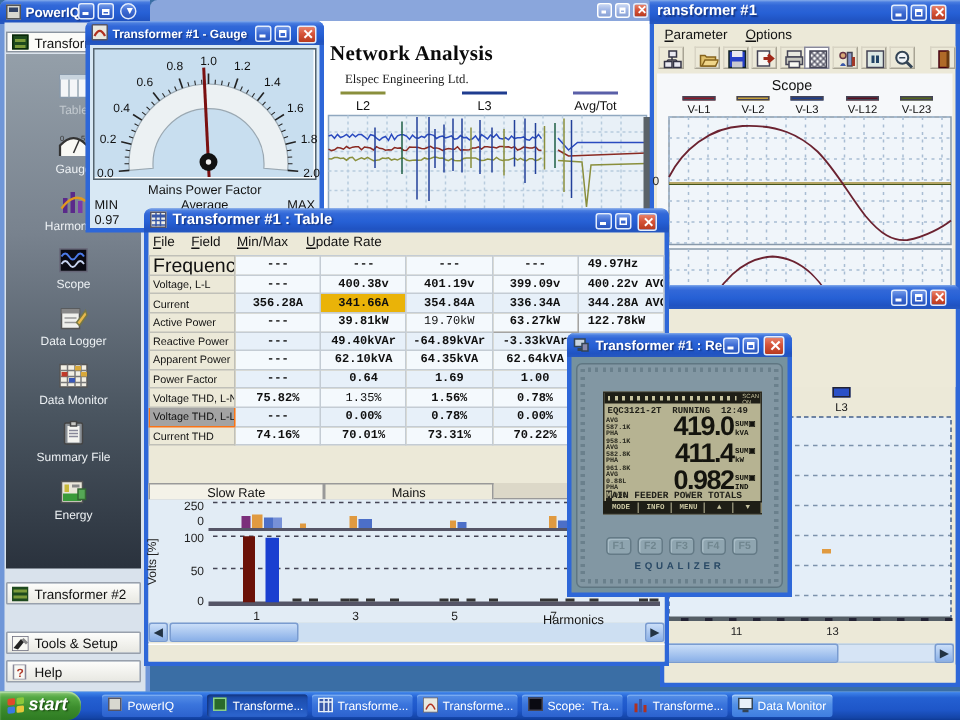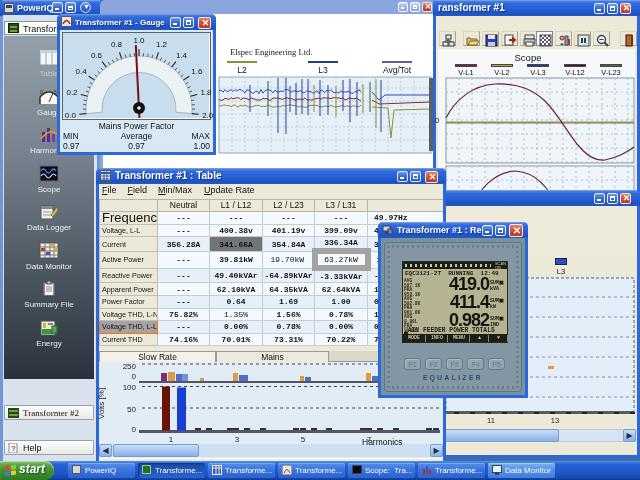--- a/index.html
+++ b/index.html
@@ -107,27 +107,35 @@
       <div style="position:absolute;left:0;top:264.0px;width:90px;text-align:center;font-size:8px;color:#EDF1F4;">Summary File</div>
       <div style="position:absolute;left:0;top:282.5px;width:90px;text-align:center;"><svg width="20" height="17">
           <rect x="2" y="2" width="14" height="14" fill="#EAE6DA" stroke="#555"></rect>
           <rect x="3" y="10" width="12" height="5" fill="#3A9A3A"></rect>
           <rect x="4" y="4" width="3" height="5" fill="#C8B83A"></rect>
           <rect x="9" y="4" width="5" height="2" fill="#888"></rect>
           <rect x="13" y="7" width="5" height="7" fill="#55A855" stroke="#363"></rect>
         </svg></div>
       <div style="position:absolute;left:0;top:302.5px;width:90px;text-align:center;font-size:8px;color:#EDF1F4;">Energy</div>
     </div>
-    <div style="position:absolute;left:4px;top:405px;width:90px;height:15px;background:linear-gradient(180deg,#FDFDFB,#E8E8E2);border:1px solid #98A0AC;border-radius:1px;font-size:9px;color:#111;font-family:Liberation Serif, serif;">
+    <div style="position:absolute;left:4px;top:388px;width:90px;height:15px;background:linear-gradient(180deg,#FDFDFB,#E8E8E2);border:1px solid #98A0AC;border-radius:1px;font-size:9px;color:#111;">
       <div style="position:absolute;left:3px;top:2px"><svg width="11" height="10">
           <rect width="11" height="10" fill="#1E4A1E"></rect>
           <rect x="1" y="2" width="9" height="2" fill="#7A9A3A"></rect>
           <rect x="1" y="6" width="9" height="2" fill="#7A9A3A"></rect>
         </svg></div>
       <div style="position:absolute;left:18px;top:2px">Transformer #2</div>
+    </div>
+    <div style="position:absolute;left:4px;top:421px;width:90px;height:15px;background:linear-gradient(180deg,#FDFDFB,#E8E8E2);border:1px solid #98A0AC;border-radius:1px;font-size:9px;color:#111;">
+      <div style="position:absolute;left:3px;top:2px"><svg width="11" height="10">
+          <rect x="0" y="0" width="11" height="10" fill="#F8F8F4" stroke="#667"></rect>
+          <path d="M1 8 L6 2 L8 4 L4 9 Z" fill="#222"></path>
+          <path d="M7 2 l3 3" stroke="#888" stroke-width="2"></path>
+        </svg></div>
+      <div style="position:absolute;left:18px;top:2px">Tools &amp; Setup</div>
     </div>
     <div style="position:absolute;left:4px;top:440px;width:90px;height:15px;background:linear-gradient(180deg,#FDFDFB,#E8E8E2);border:1px solid #98A0AC;border-radius:1px;font-size:9px;color:#111;">
       <div style="position:absolute;left:3px;top:2px"><svg width="11" height="10">
           <rect x="1" y="0" width="8" height="10" fill="#F8F8F4" stroke="#889"></rect>
           <text x="3" y="8" font-size="8" fill="#B03A2A" font-weight="bold">?</text>
         </svg></div>
       <div style="position:absolute;left:18px;top:2px">Help</div>
     </div>
   </div>
 <div class="win" style="left:100px;top:0px;width:337px;height:320px;z-index:2">
@@ -135,20 +143,21 @@
     <div class="b bi" style="left:298px;top:2px;width:10px;height:10px">
       <div style="position:absolute;left:2px;right:3px;bottom:2px;height:2px;background:#fff"></div>
     </div>
     <div class="b bi" style="left:310px;top:2px;width:10px;height:10px">
       <div style="position:absolute;left:2px;top:2px;right:2px;bottom:2px;border:1px solid #fff;border-top-width:2px"></div>
     </div>
     <div class="b bx" style="left:322px;top:2px;width:10px;height:10px">
       <div style="position:absolute;left:0;top:-1px;width:10px;text-align:center;font-size:8px;font-weight:bold;color:#fff">✕</div>
     </div>
     <div style="position:absolute;left:3px;top:14px;width:331px;height:303px;background:#FFFFFF"></div>
+    <div style="position:absolute;left:120px;top:29px;width:220px;font-family:'Liberation Serif',serif;font-size:14px;font-weight:bold;color:#0A0A0A;letter-spacing:0.2px">Network Analysis</div>
     <div style="position:absolute;left:130px;top:47px;width:200px;font-family:'Liberation Serif',serif;font-size:8.5px;color:#1A1A1A;">Elspec Engineering Ltd.</div>
     <div style="position:absolute;left:127px;top:61px;width:30px;height:2px;background:#8A8F3C"></div>
     <div style="position:absolute;left:117px;top:65px;width:50px;text-align:center;font-size:8.5px;color:#111">L2</div>
     <div style="position:absolute;left:208px;top:61px;width:30px;height:2px;background:#1F3C8F"></div>
     <div style="position:absolute;left:198px;top:65px;width:50px;text-align:center;font-size:8.5px;color:#111">L3</div>
     <div style="position:absolute;left:282px;top:61px;width:30px;height:2px;background:#5A5FA8"></div>
     <div style="position:absolute;left:272px;top:65px;width:50px;text-align:center;font-size:8.5px;color:#111">Avg/Tot</div>
     <svg class="g" style="left:0;top:0" width="337" height="320">
       <rect x="119" y="77" width="212" height="76" fill="#E8F0F7" stroke="#90A8C0"></rect>
       <line x1="132" y1="77" x2="132" y2="153" stroke="#B8CCDE" stroke-dasharray="2,2"></line>
@@ -208,20 +217,21 @@
     <div class="b" style="left:161px;top:3px;width:11px;height:11px">
       <div style="position:absolute;left:2px;right:3px;bottom:2px;height:2px;background:#fff"></div>
     </div>
     <div class="b" style="left:174px;top:3px;width:11px;height:11px">
       <div style="position:absolute;left:2px;top:2px;right:2px;bottom:2px;border:1px solid #fff;border-top-width:2px"></div>
     </div>
     <div class="b bx" style="left:187px;top:3px;width:11px;height:11px">
       <div style="position:absolute;left:0;top:-1px;width:11px;text-align:center;font-size:9px;font-weight:bold;color:#fff">✕</div>
     </div>
     <div style="position:absolute;left:3px;top:16px;width:201px;height:196px;background:#ECE9D8"></div>
+    <div style="position:absolute;left:6px;top:18px;width:195px;height:12px;font-size:9px;color:#111"><span style="margin-left:4px"><u>P</u>arameter</span><span style="margin-left:12px"><u>O</u>ptions</span></div>
     <div style="position:absolute;left:6px;top:31px;width:17px;height:15px;background:#ECE9D8;border:1px solid #D8D4C4;border-right-color:#A8A494;border-bottom-color:#A8A494;">
       <div style="position:absolute;left:2px;top:1px"><svg width="13" height="13">
           <rect x="4" y="1" width="5" height="4" fill="#E8E8F0" stroke="#334"></rect>
           <rect x="1" y="8" width="5" height="4" fill="#E8E8F0" stroke="#334"></rect>
           <rect x="7" y="8" width="5" height="4" fill="#E8E8F0" stroke="#334"></rect>
           <path d="M6 5 v2 M3 7 h6 M3 7 v1 M9 7 v1" stroke="#334" fill="none"></path>
         </svg></div>
     </div>
     <div style="position:absolute;left:30px;top:31px;width:17px;height:15px;background:#ECE9D8;border:1px solid #D8D4C4;border-right-color:#A8A494;border-bottom-color:#A8A494;">
       <div style="position:absolute;left:2px;top:1px"><svg width="13" height="13">
@@ -478,21 +488,21 @@
       <span style="position:absolute;left:0">MIN</span>
       <span style="position:absolute;left:0;width:147px;text-align:center">Average</span>
       <span style="position:absolute;right:0">MAX</span>
     </div>
     <div style="position:absolute;left:6px;top:127px;width:147px;font-size:8.5px;color:#111">
       <span style="position:absolute;left:0">0.97</span>
       <span style="position:absolute;left:0;width:147px;text-align:center">0.97</span>
       <span style="position:absolute;right:0">1.00</span>
     </div>
   </div>
-<div class="win" style="left:96px;top:168px;width:350px;height:291px;z-index:6">
+<div class="win" style="left:96px;top:139px;width:350px;height:291px;z-index:6">
     <div style="position:absolute;left:0;top:0;width:350px;height:305px;background:#2E67D8;border-radius:5px 5px 0 0"></div>
     <div class="tb" style="height:16px">
       <div style="position:absolute;left:4px;top:2px;width:11px;height:11px;background:#F0F0E8;border:1px solid #556"><svg width="9" height="9">
           <g stroke="#3858A8">
             <line x1="0" y1="2" x2="9" y2="2" stroke-width="2"></line>
             <line x1="3" y1="0" x2="3" y2="9"></line>
             <line x1="6" y1="0" x2="6" y2="9"></line>
             <line x1="0" y1="5" x2="9" y2="5"></line>
             <line x1="0" y1="8" x2="9" y2="8"></line>
           </g>
@@ -506,58 +516,50 @@
       <div style="position:absolute;left:2px;top:2px;right:2px;bottom:2px;border:1px solid #fff;border-top-width:2px"></div>
     </div>
     <div class="b bx" style="left:329px;top:3px;width:13px;height:12px">
       <div style="position:absolute;left:0;top:0;width:13px;text-align:center;font-size:9px;font-weight:bold;color:#fff">✕</div>
     </div>
     <div style="position:absolute;left:3px;top:16px;width:344px;height:286px;background:#ECE9D8"></div>
     <div style="position:absolute;left:5px;top:17px;width:340px;height:12px;font-size:9px;color:#111"><span style="margin-left:1px"><u>F</u>ile</span><span style="margin-left:11px"><u>F</u>ield</span><span style="margin-left:11px"><u>M</u>in/Max</span><span style="margin-left:12px"><u>U</u>pdate Rate</span></div>
     <div style="position:absolute;left:3px;top:31px;width:344px;height:152px;overflow:hidden">
       <table style="border-collapse:collapse;table-layout:fixed;width:344px;font-size:8.5px;line-height:11px">
         <tbody>
-          <tr>
-            <td style="width:58px;height:11px;background:#ECE9D8;border:1px solid #B4B4AC;text-align:center;font-family:'Liberation Sans';color:#111;white-space:nowrap;padding:0"></td>
-            <td style="width:52px;height:11px;background:#ECE9D8;border:1px solid #B4B4AC;text-align:center;font-family:'Liberation Sans';color:#111;white-space:nowrap;padding:0">Neutral</td>
-            <td style="width:53px;height:11px;background:#ECE9D8;border:1px solid #B4B4AC;text-align:center;font-family:'Liberation Sans';color:#111;white-space:nowrap;padding:0">L1 / L12</td>
-            <td style="width:52px;height:11px;background:#ECE9D8;border:1px solid #B4B4AC;text-align:center;font-family:'Liberation Sans';color:#111;white-space:nowrap;padding:0">L2 / L23</td>
-            <td style="width:53px;height:11px;background:#ECE9D8;border:1px solid #B4B4AC;text-align:center;font-family:'Liberation Sans';color:#111;white-space:nowrap;padding:0">L3 / L31</td>
-            <td style="width:76px;height:11px;background:#ECE9D8;border:1px solid #B4B4AC;text-align:center;font-family:'Liberation Sans';color:#111;white-space:nowrap;padding:0"></td>
-          </tr>
           <tr style="height:12.64px">
             <td style="background:#ECE9D8;border:1px solid #C0C0B8;padding:0 0 0 2px;color:#111;white-space:nowrap;overflow:hidden;font-size:13px">Frequency</td>
             <td class="mono" style="background:#F4F9FD;border:1px solid #C4CCD4;text-align:center;padding:0;font-weight:bold;font-size:8px;color:#101010;white-space:nowrap;overflow:hidden">---</td>
             <td class="mono" style="background:#F4F9FD;border:1px solid #C4CCD4;text-align:center;padding:0;font-weight:bold;font-size:8px;color:#101010;white-space:nowrap;overflow:hidden">---</td>
             <td class="mono" style="background:#F4F9FD;border:1px solid #C4CCD4;text-align:center;padding:0;font-weight:bold;font-size:8px;color:#101010;white-space:nowrap;overflow:hidden">---</td>
             <td class="mono" style="background:#F4F9FD;border:1px solid #C4CCD4;text-align:center;padding:0;font-weight:bold;font-size:8px;color:#101010;white-space:nowrap;overflow:hidden">---</td>
             <td class="mono" style="background:#F4F9FD;border:1px solid #C4CCD4;text-align:left;padding:0 0 0 6px;font-weight:bold;font-size:8px;color:#101010;white-space:nowrap;overflow:hidden">49.97Hz</td>
           </tr>
           <tr style="height:12.64px">
             <td style="background:#ECE9D8;border:1px solid #C0C0B8;padding:0 0 0 2px;color:#111;white-space:nowrap;overflow:hidden;font-size:7.2px">Voltage, L-L</td>
             <td class="mono" style="background:#F4F9FD;border:1px solid #C4CCD4;text-align:center;padding:0;font-weight:bold;font-size:8px;color:#101010;white-space:nowrap;overflow:hidden">---</td>
             <td class="mono" style="background:#F4F9FD;border:1px solid #C4CCD4;text-align:center;padding:0;font-weight:bold;font-size:8px;color:#101010;white-space:nowrap;overflow:hidden">400.38v</td>
             <td class="mono" style="background:#F4F9FD;border:1px solid #C4CCD4;text-align:center;padding:0;font-weight:bold;font-size:8px;color:#101010;white-space:nowrap;overflow:hidden">401.19v</td>
             <td class="mono" style="background:#F4F9FD;border:1px solid #C4CCD4;text-align:center;padding:0;font-weight:bold;font-size:8px;color:#101010;white-space:nowrap;overflow:hidden">399.09v</td>
             <td class="mono" style="background:#F4F9FD;border:1px solid #C4CCD4;text-align:left;padding:0 0 0 6px;font-weight:bold;font-size:8px;color:#101010;white-space:nowrap;overflow:hidden">400.22v AVG</td>
           </tr>
           <tr style="height:12.64px">
             <td style="background:#ECE9D8;border:1px solid #C0C0B8;padding:0 0 0 2px;color:#111;white-space:nowrap;overflow:hidden;font-size:7.2px">Current</td>
             <td class="mono" style="background:#E7F0F9;border:1px solid #C4CCD4;text-align:center;padding:0;font-weight:bold;font-size:8px;color:#101010;white-space:nowrap;overflow:hidden">356.28A</td>
-            <td class="mono" style="background:#737373;border:1px solid #C4CCD4;text-align:center;padding:0;font-weight:bold;font-size:8px;color:#101010;white-space:nowrap;overflow:hidden">341.66A</td>
+            <td class="mono" style="background:#eab308;border:1px solid #C4CCD4;text-align:center;padding:0;font-weight:bold;font-size:8px;color:#101010;white-space:nowrap;overflow:hidden">341.66A</td>
             <td class="mono" style="background:#E7F0F9;border:1px solid #C4CCD4;text-align:center;padding:0;font-weight:bold;font-size:8px;color:#101010;white-space:nowrap;overflow:hidden">354.84A</td>
             <td class="mono" style="background:#E7F0F9;border:1px solid #C4CCD4;text-align:center;padding:0;font-weight:bold;font-size:8px;color:#101010;white-space:nowrap;overflow:hidden">336.34A</td>
             <td class="mono" style="background:#E7F0F9;border:1px solid #C4CCD4;text-align:left;padding:0 0 0 6px;font-weight:bold;font-size:8px;color:#101010;white-space:nowrap;overflow:hidden">344.28A AVG</td>
           </tr>
           <tr style="height:12.64px">
             <td style="background:#ECE9D8;border:1px solid #C0C0B8;padding:0 0 0 2px;color:#111;white-space:nowrap;overflow:hidden;font-size:7.2px">Active Power</td>
             <td class="mono" style="background:#F4F9FD;border:1px solid #C4CCD4;text-align:center;padding:0;font-weight:bold;font-size:8px;color:#101010;white-space:nowrap;overflow:hidden">---</td>
             <td class="mono" style="background:#F4F9FD;border:1px solid #C4CCD4;text-align:center;padding:0;font-weight:bold;font-size:8px;color:#101010;white-space:nowrap;overflow:hidden">39.81kW</td>
             <td class="mono" style="background:#F4F9FD;border:1px solid #C4CCD4;text-align:center;padding:0;font-weight:normal;font-size:8px;color:#101010;white-space:nowrap;overflow:hidden">19.70kW</td>
-            <td class="mono" style="background:#F4F9FD;border:6px solid #a3a3a3;text-align:center;padding:0;font-weight:normal;font-size:8px;color:#101010;white-space:nowrap;overflow:hidden">63.27kW</td>
+            <td class="mono" style="background:#F4F9FD;border:1px solid #a3a3a3;text-align:center;padding:0;font-weight:bold;font-size:8px;color:#101010;white-space:nowrap;overflow:hidden">63.27kW</td>
             <td class="mono" style="background:#F4F9FD;border:1px solid #C4CCD4;text-align:left;padding:0 0 0 6px;font-weight:bold;font-size:8px;color:#101010;white-space:nowrap;overflow:hidden">122.78kW</td>
           </tr>
           <tr style="height:12.64px">
             <td style="background:#ECE9D8;border:1px solid #C0C0B8;padding:0 0 0 2px;color:#111;white-space:nowrap;overflow:hidden;font-size:7.2px">Reactive Power</td>
             <td class="mono" style="background:#E7F0F9;border:1px solid #C4CCD4;text-align:center;padding:0;font-weight:bold;font-size:8px;color:#101010;white-space:nowrap;overflow:hidden">---</td>
             <td class="mono" style="background:#E7F0F9;border:1px solid #C4CCD4;text-align:center;padding:0;font-weight:bold;font-size:8px;color:#101010;white-space:nowrap;overflow:hidden">49.40kVAr</td>
             <td class="mono" style="background:#E7F0F9;border:1px solid #C4CCD4;text-align:center;padding:0;font-weight:bold;font-size:8px;color:#101010;white-space:nowrap;overflow:hidden">-64.89kVAr</td>
             <td class="mono" style="background:#E7F0F9;border:1px solid #C4CCD4;text-align:center;padding:0;font-weight:bold;font-size:8px;color:#101010;white-space:nowrap;overflow:hidden">-3.33kVAr</td>
             <td class="mono" style="background:#E7F0F9;border:1px solid #C4CCD4;text-align:left;padding:0 0 0 6px;font-weight:bold;font-size:8px;color:#101010;white-space:nowrap;overflow:hidden">-18.82kVAr</td>
           </tr>

